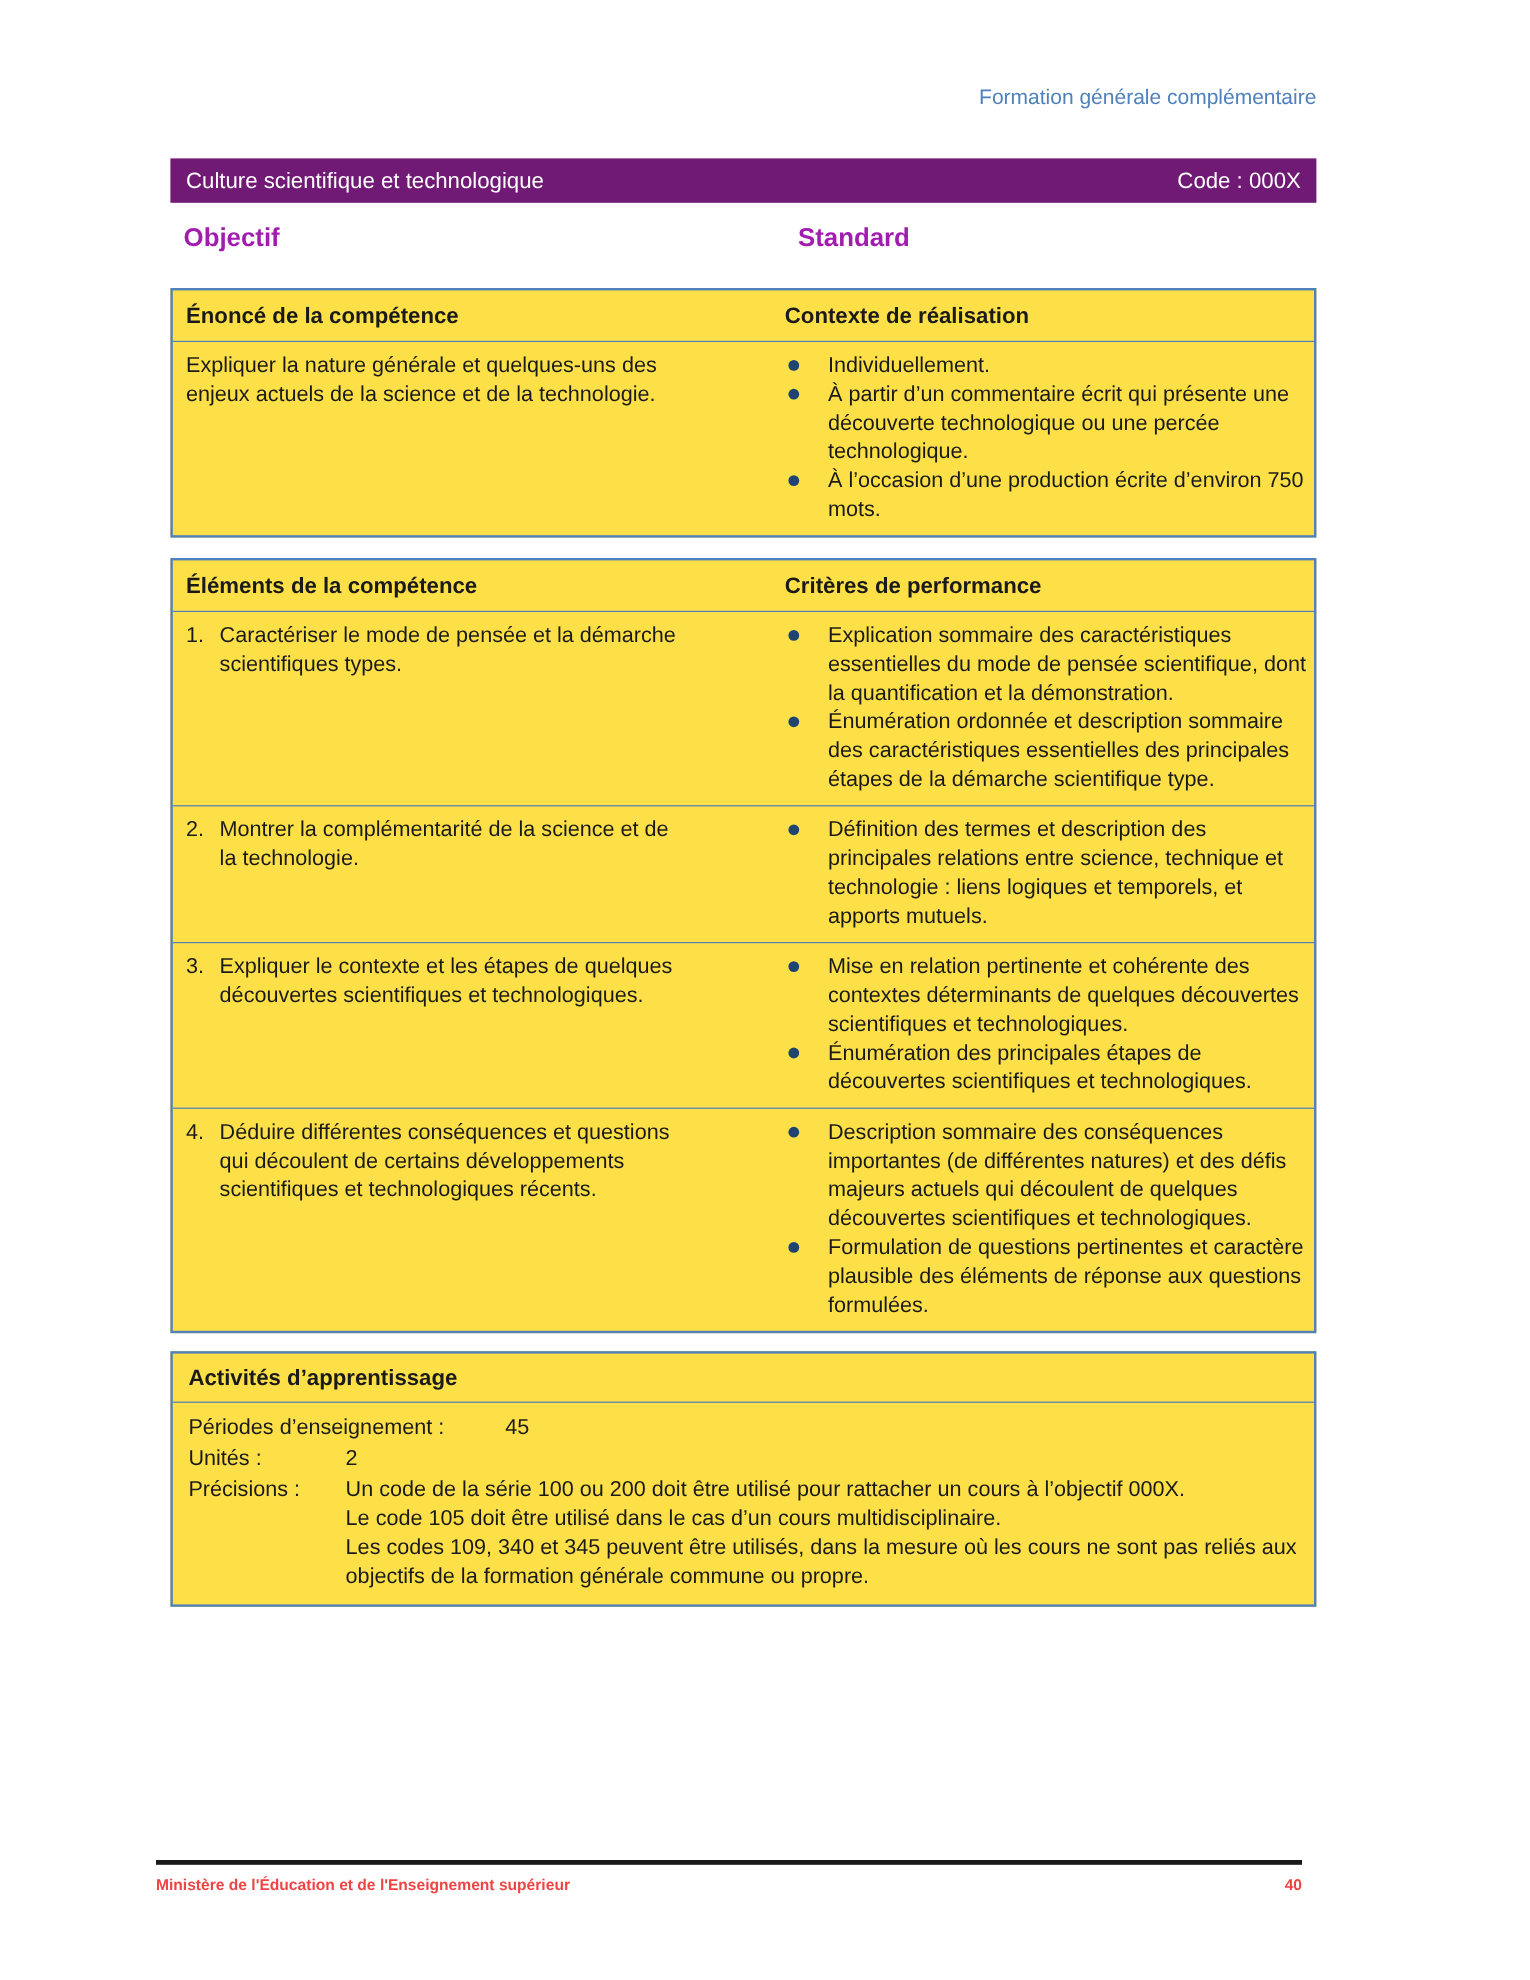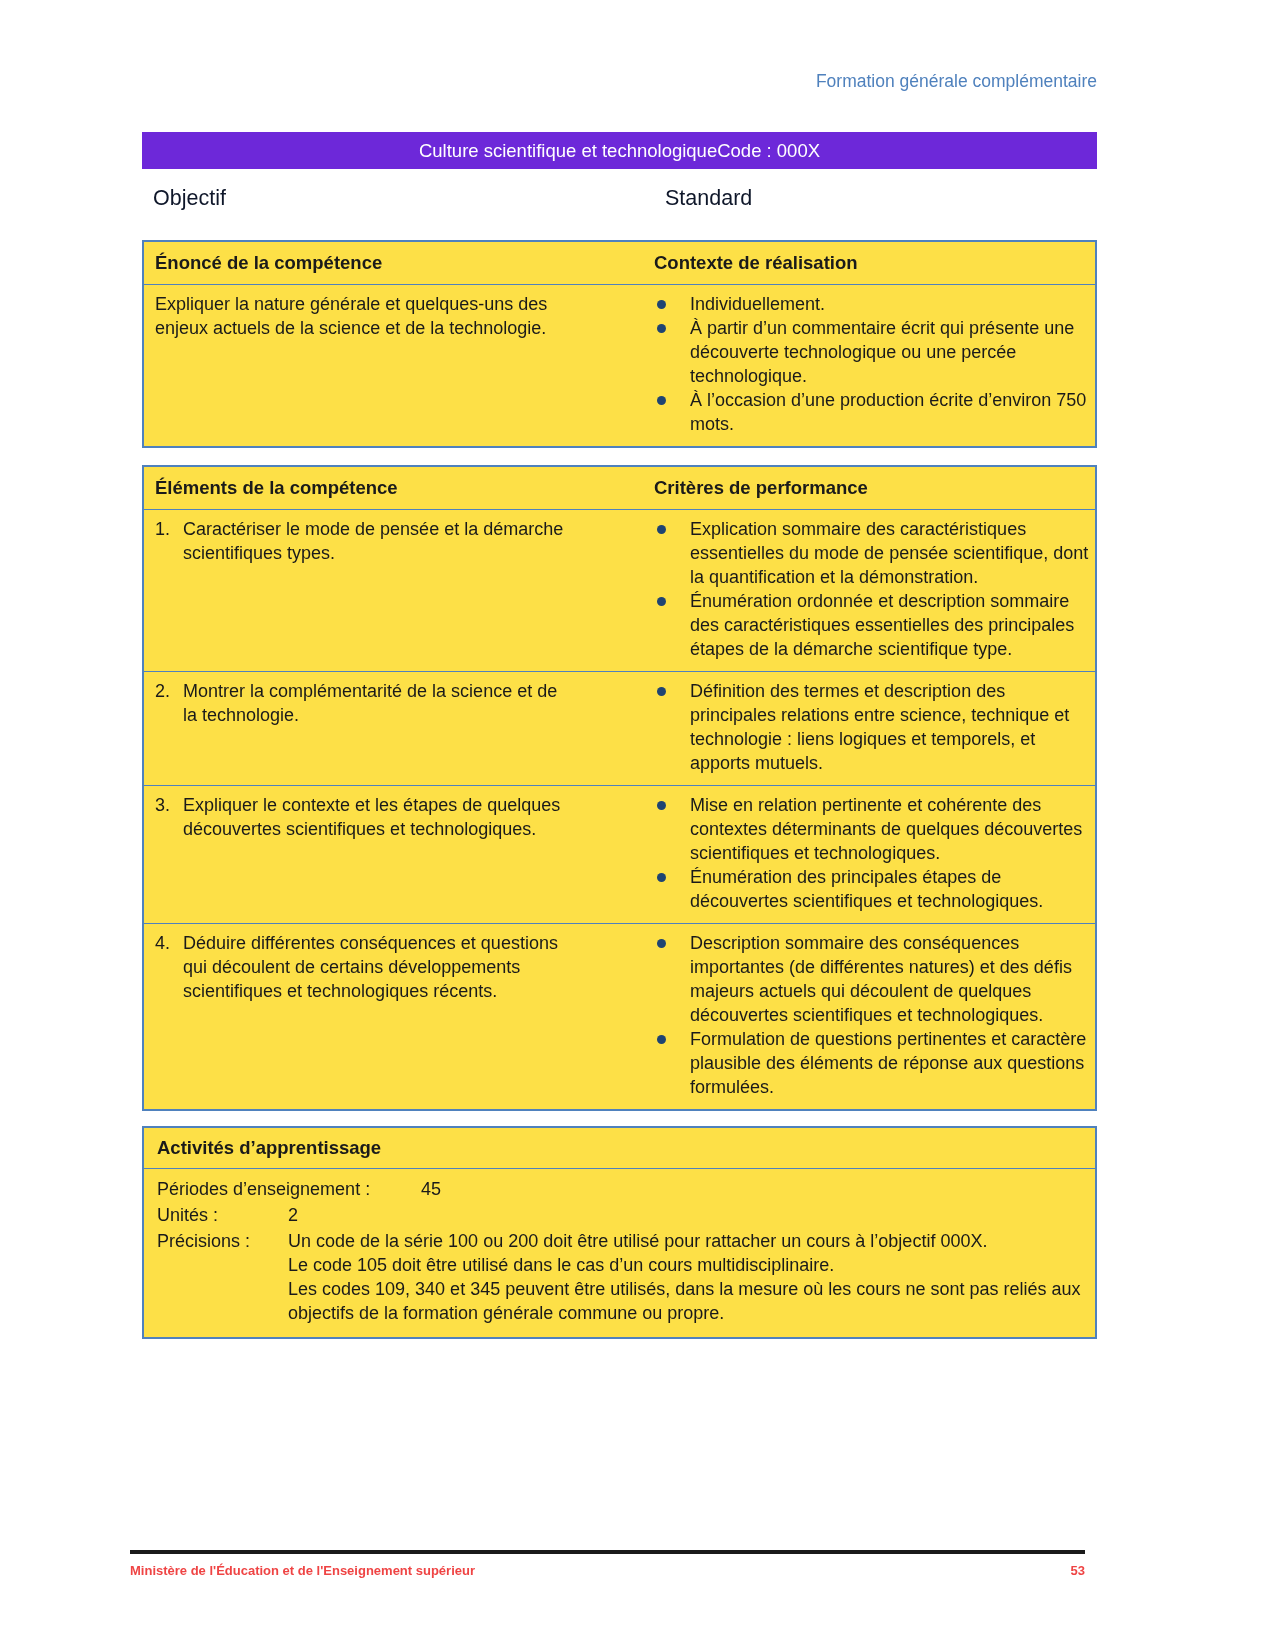--- a/index.html
+++ b/index.html
@@ -12,28 +12,28 @@
   .content { position:absolute; left:142px; top:0; width:955px; }
 
   
   .running-header {
     margin-top:70px; text-align:right;
     color:#4f81bd; font-size:17.5px; line-height:22px;
   }
 
   
   .banner {
-    margin-top:40px; height:37px; background:#6d28d9; color:#ffffff;
-    display:flex; align-items:center; justify-content:center;
+    margin-top:40px; height:37px; background:#701a75; color:#ffffff;
+    display:flex; align-items:center; justify-content:space-between;
     padding:4px 13px; font-size:18.5px;
   }
 
   
   .section-headings { position:relative; margin-top:17px; height:30px; }
-  .section-headings .h { color:#0f172a; font-weight:normal; font-size:21.5px; position:absolute; top:0; }
+  .section-headings .h { color:#a21caf; font-weight:bold; font-size:21.5px; position:absolute; top:0; }
   .h-objectif { left:11px; }
   .h-standard { left:523px; }
 
   
   .box { border:2px solid #4f81bd; margin-top:24px; background:#fde047; }
   .box.t2 { margin-top:17px; }
   .box.activities { margin-top:15px; }
   .thead { display:flex; border-bottom:1.5px solid #4f81bd; padding:9px 0 9px 0; }
   .thead .hcell { font-weight:bold; font-size:18.5px; }
   .thead .hcell.left { width:510px; padding-left:11px; }
@@ -196,15 +196,15 @@
       </div>
     </div>
   </div>
 
 </div>
 
 <div class="footer">
   <div class="rule"></div>
   <div class="row">
     <span>Ministère de l'Éducation et de l'Enseignement supérieur</span>
-    <span>53</span>
+    <span>40</span>
   </div>
 </div>
 
 </body></html>

